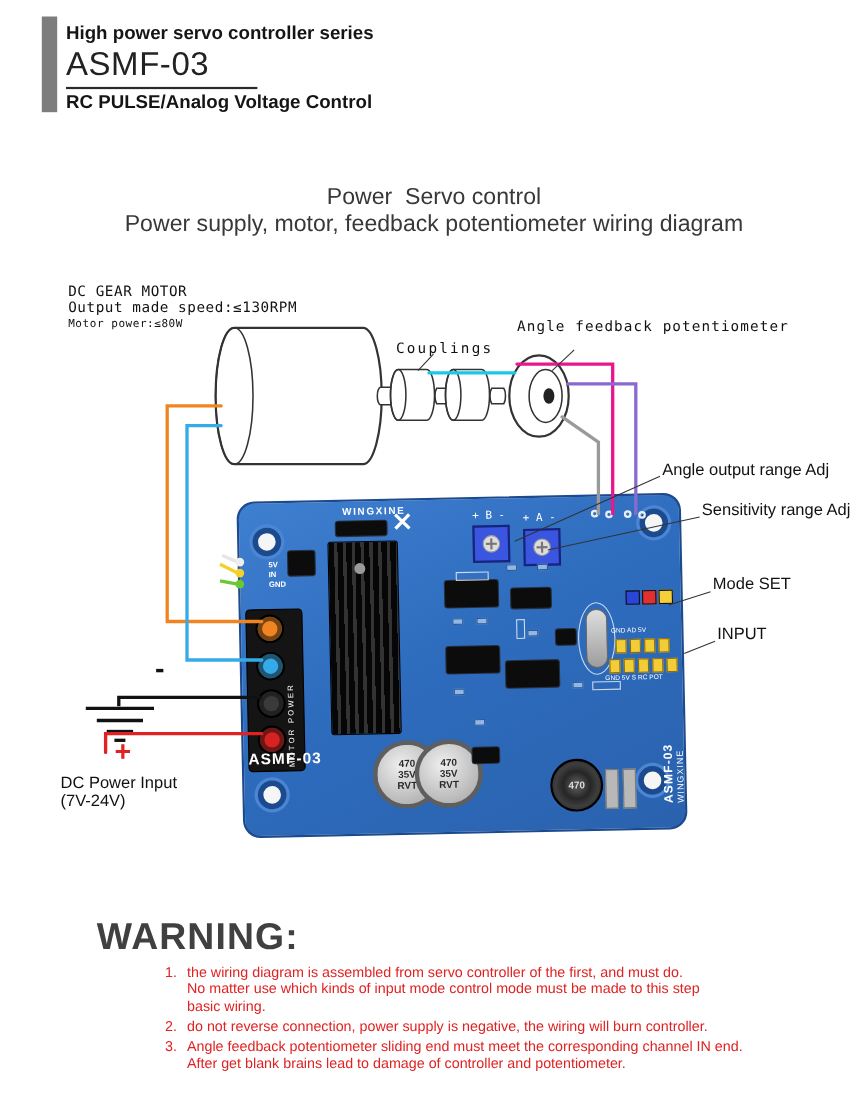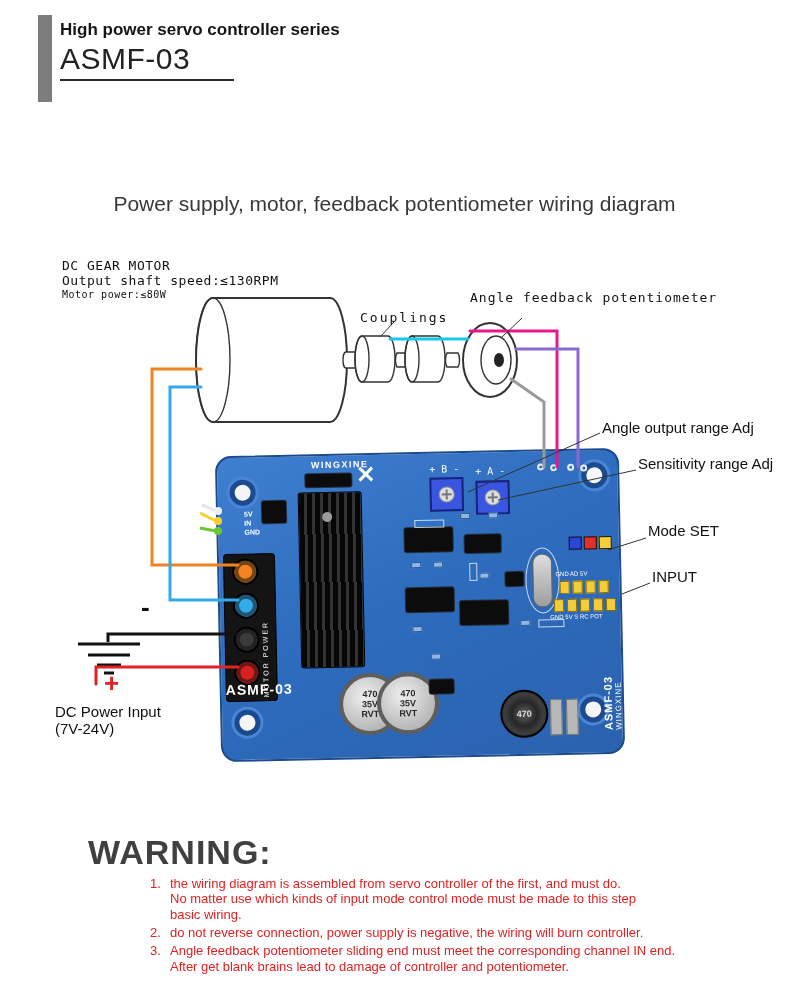--- a/index.html
+++ b/index.html
@@ -61,25 +61,27 @@
 </style>
 </head>
 <body>
 
 <div class="page">
 
   <div class="abs hdr-bar"></div>
   <div class="abs hdr-series lbl">High power servo controller series</div>
   <div class="abs hdr-model lbl">ASMF-03</div>
   <div class="abs hdr-underline"></div>
-
+  <div class="abs hdr-sub lbl">RC PULSE/Analog Voltage Control</div>
+
+  <div class="abs title1 lbl">Power  Servo control</div>
   <div class="abs title2 lbl">Power supply, motor, feedback potentiometer wiring diagram</div>
 
   <div class="abs mono lbl" style="left:62px;top:258px;font-size:13px;letter-spacing:.5px">DC GEAR MOTOR</div>
-  <div class="abs mono lbl" style="left:62px;top:273px;font-size:13px;letter-spacing:.5px">Output shaft speed:≤130RPM</div>
+  <div class="abs mono lbl" style="left:62px;top:273px;font-size:13px;letter-spacing:.5px">Output made speed:≤130RPM</div>
   <div class="abs mono lbl" style="left:62px;top:289px;font-size:10px;letter-spacing:.5px">Motor power:≤80W</div>
 
   <div class="abs mono lbl" style="left:360px;top:310px;font-size:13px;letter-spacing:2px">Couplings</div>
   <div class="abs mono lbl" style="left:470px;top:290px;font-size:13px;letter-spacing:1px">Angle feedback potentiometer</div>
 
   <div class="abs lbl" style="left:602px;top:419px;font-size:15px">Angle output range Adj</div>
   <div class="abs lbl" style="left:638px;top:455px;font-size:15px">Sensitivity range Adj</div>
   <div class="abs lbl" style="left:648px;top:522px;font-size:15px">Mode SET</div>
   <div class="abs lbl" style="left:652px;top:568px;font-size:15px">INPUT</div>
 

